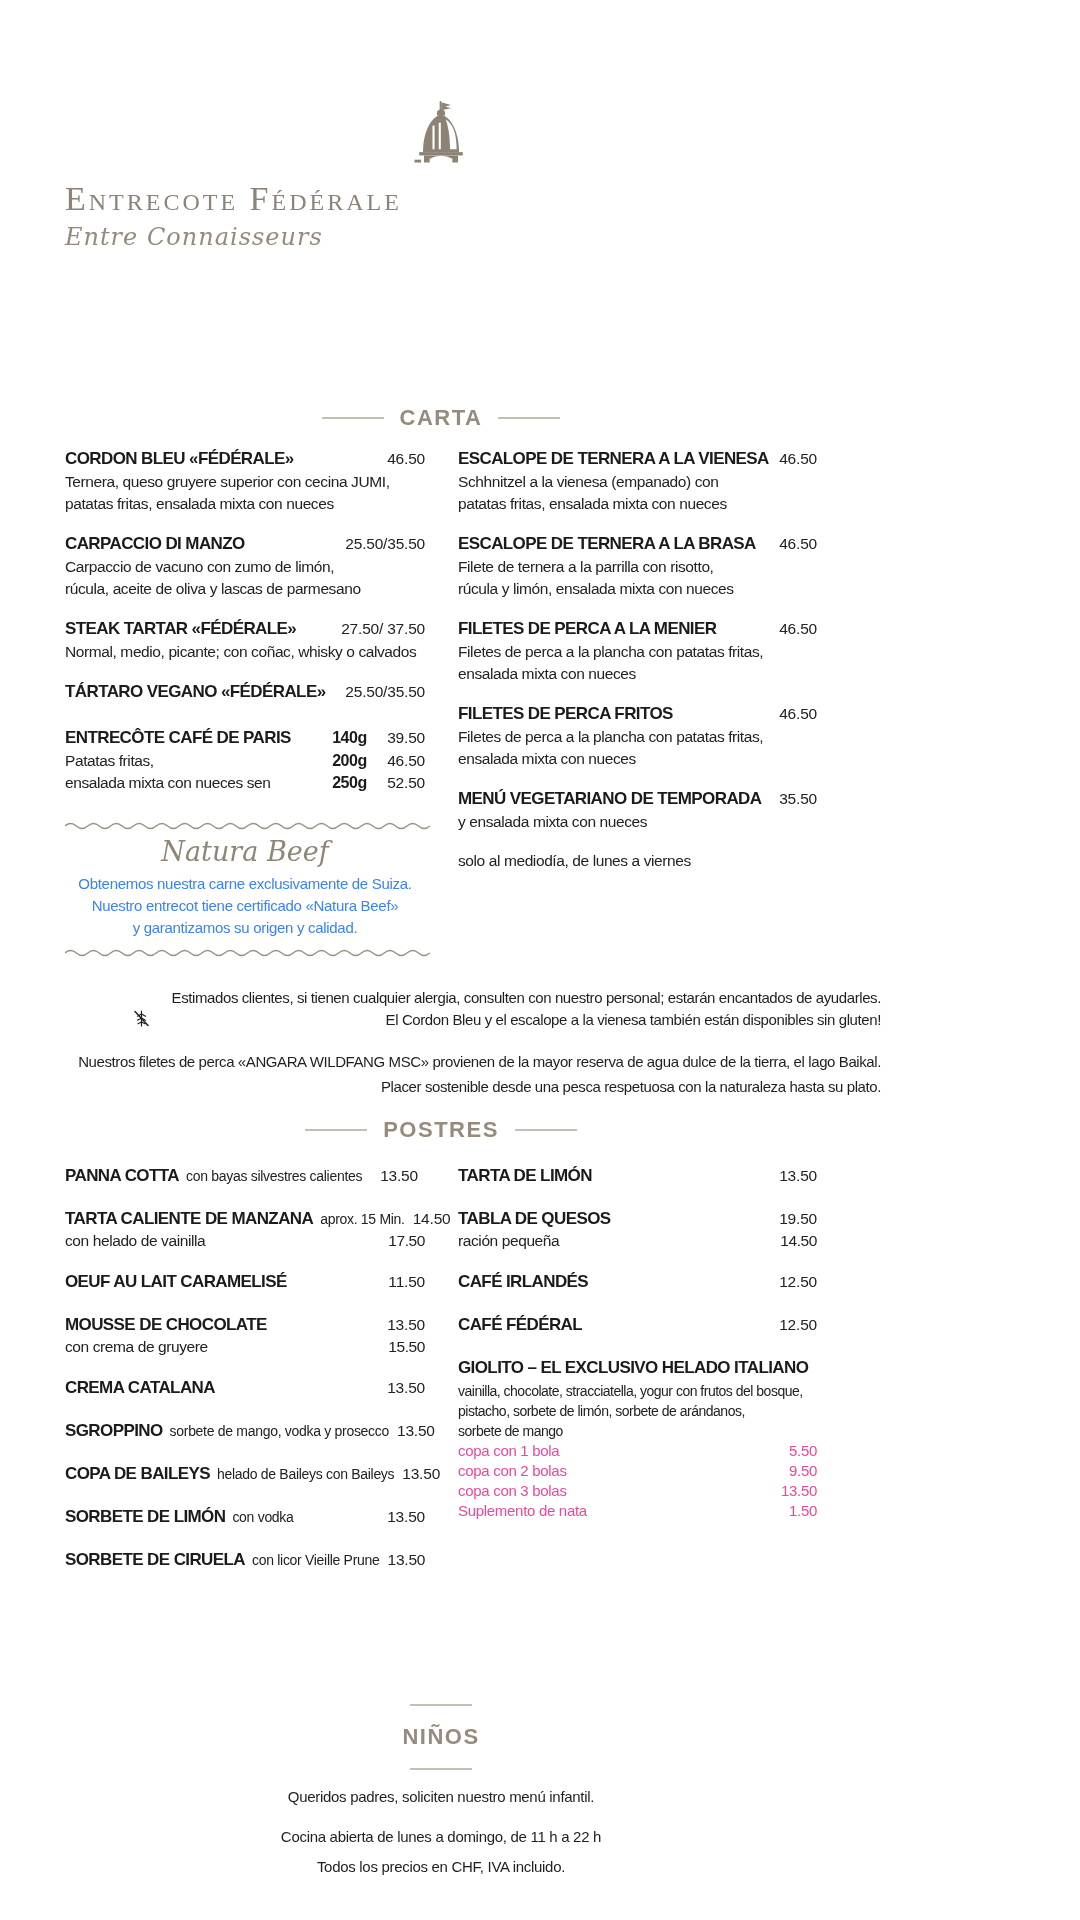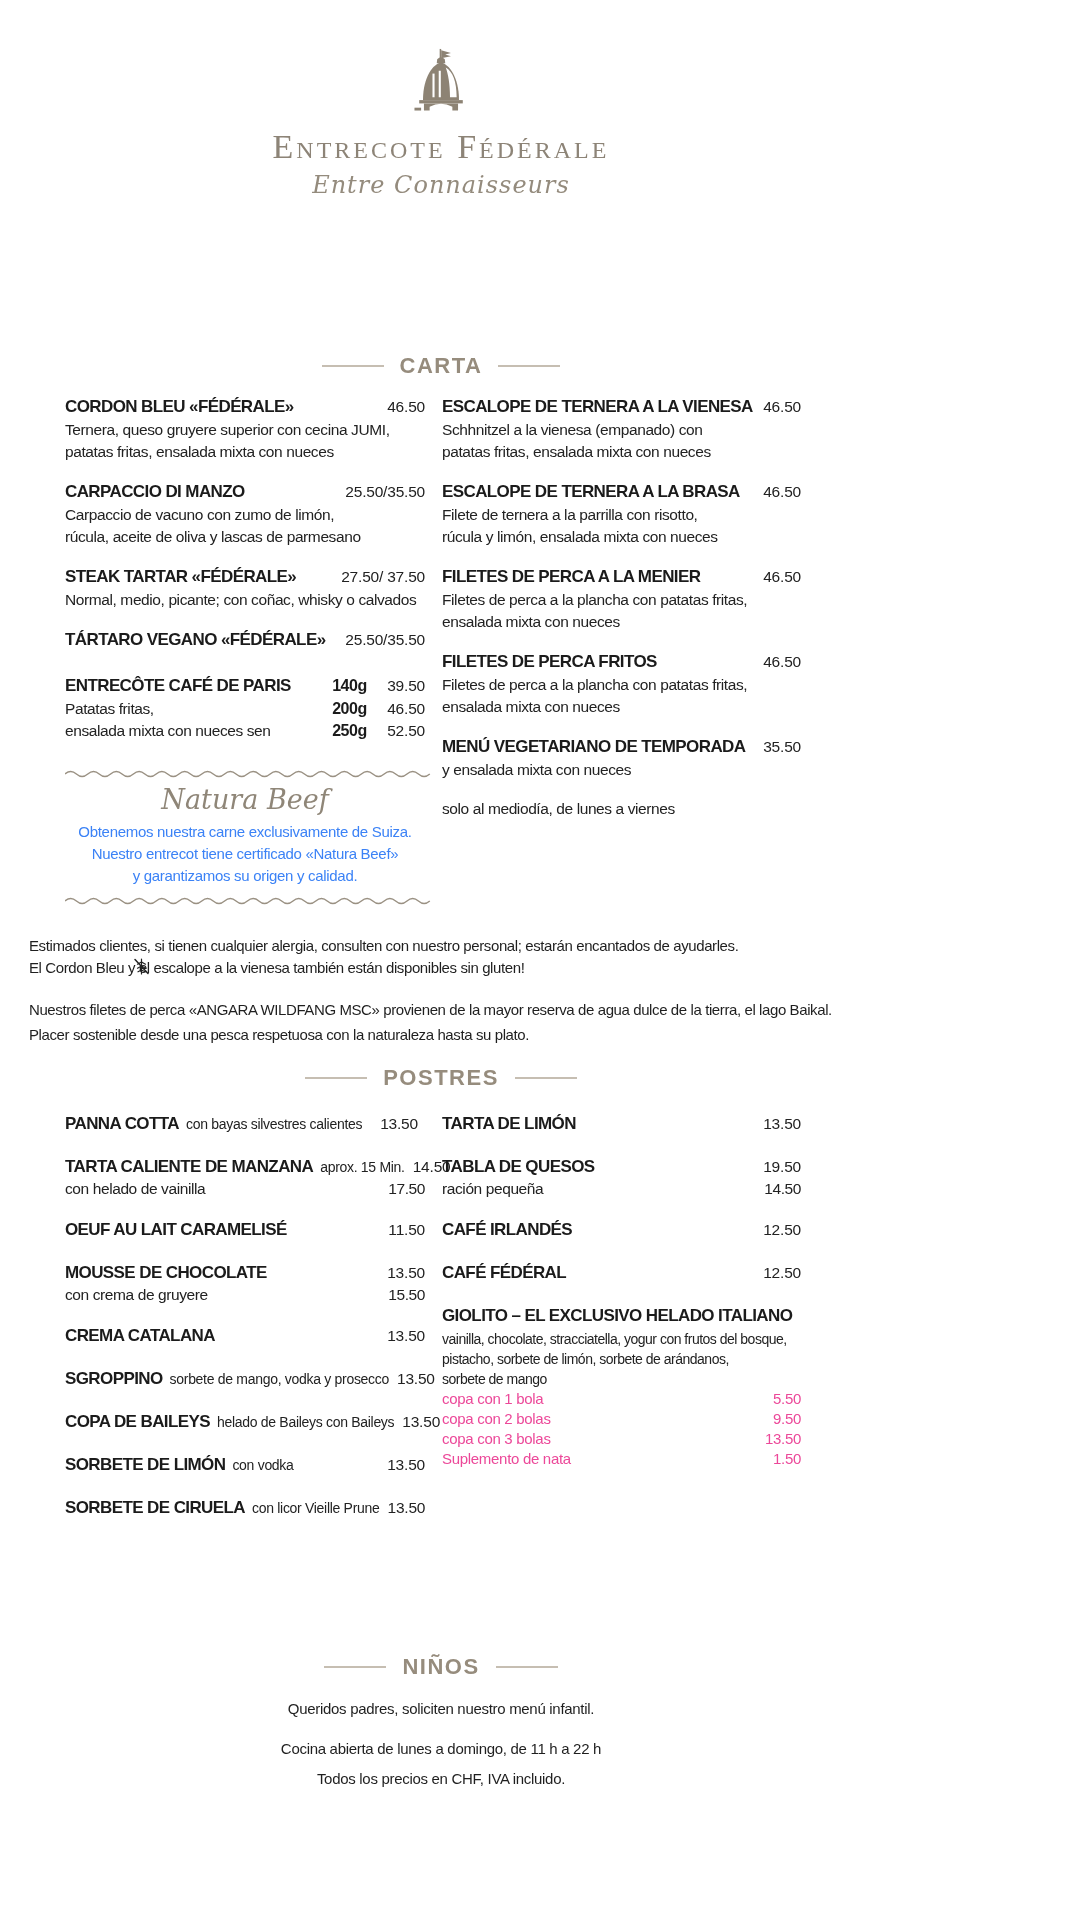--- a/index.html
+++ b/index.html
@@ -5,41 +5,41 @@
   * { margin:0; padding:0; box-sizing:border-box; }
   html, body { width:1080px; background:#ffffff; }
   body {
     height:1920px; overflow:hidden;
     font-family:"Liberation Sans", sans-serif;
     color:#1f1f1f;
   }
   .page { width:752px; margin-left:65px; }
 
   
-  .brand { padding-top:48px; text-align:center; }
+  .brand { padding-top:100px; }
   .brand svg { display:block; margin:0 auto; }
   .brand-name {
     font-family:"Liberation Serif", serif; font-variant:small-caps;
     font-size:34px; letter-spacing:3px; color:#8d8477; line-height:41px; margin-top:6px;
   }
   .brand-tagline {
     font-family:"DejaVu Serif", serif; font-style:italic;
     font-size:24px; color:#948b7d; line-height:32px; margin-top:2px; letter-spacing:1px;
   }
 
   
   .sec-head { display:flex; justify-content:center; align-items:center; gap:16px; }
   .sec-head .dash { width:62px; height:2px; background:#c6beb2; }
   .sec-title { font-size:22px; font-weight:bold; letter-spacing:1.5px; color:#968c7d; line-height:30px; }
   .sec-head.carta { margin-top:150px; }
   .sec-head.postres { margin-top:16px; }
-  .sec-head.ninos { margin-top:112px; }
-
-  
-  .cols { display:grid; grid-template-columns:360px 359px; column-gap:17px; margin-top:14px; }
+  .sec-head.ninos { margin-top:112px;flex-direction:column; }
+
+  
+  .cols { display:grid; grid-template-columns:360px 359px; column-gap:33px; margin-top:14px; }
   .cols.postres-cols { margin-top:20px; }
 
   
   .mi { margin-bottom:17px; }
   .mi.mb22 { margin-bottom:22px; }
   .mi-head { display:flex; align-items:baseline; line-height:24px; }
   .mi-title { font-weight:bold; font-size:17px; letter-spacing:-0.6px; white-space:nowrap; color:#1b1b1b; }
   .mi-price { margin-left:auto; font-size:15.5px; letter-spacing:-0.2px; color:#222; white-space:nowrap; padding-left:8px; }
   .mi-desc { font-size:15.5px; letter-spacing:-0.4px; line-height:22px; color:#222; white-space:nowrap; }
 
@@ -55,21 +55,21 @@
 
   
   .natura { margin-top:26px; text-align:center; }
   .natura .wave { display:block; margin:0 auto; }
   .natura .wave.bottom { margin-top:8px; }
   .natura-title { font-family:"DejaVu Serif", serif; font-style:italic; font-size:27px; line-height:34px; margin-top:5px; color:#8f8678; }
   .natura-line { font-size:15px; letter-spacing:-0.3px; line-height:22px; color:#3b82f6; }
   .natura-line.first { margin-top:4px; }
 
   
-  .notes { width:880px; margin-left:-64px; margin-top:30px; text-align:left; position:relative;padding-left:28px; }
+  .notes { width:880px; margin-left:-64px; margin-top:30px; text-align:right; position:relative;padding-left:28px; }
   .note { font-size:15px; letter-spacing:-0.4px; line-height:22px; white-space:nowrap; color:#1f1f1f; }
   .note.sp { line-height:25px; }
   .notes-gap { height:18px; }
   .gluten { position:absolute; left:132px; top:22px; }
 
   
   .pi { margin-bottom:21px; }
   .pi.has-sub { margin-bottom:19px; }
   .pi-head { display:flex; align-items:baseline; line-height:22px; }
   .pi-head.inline .mi-price { margin-left:10px; }

